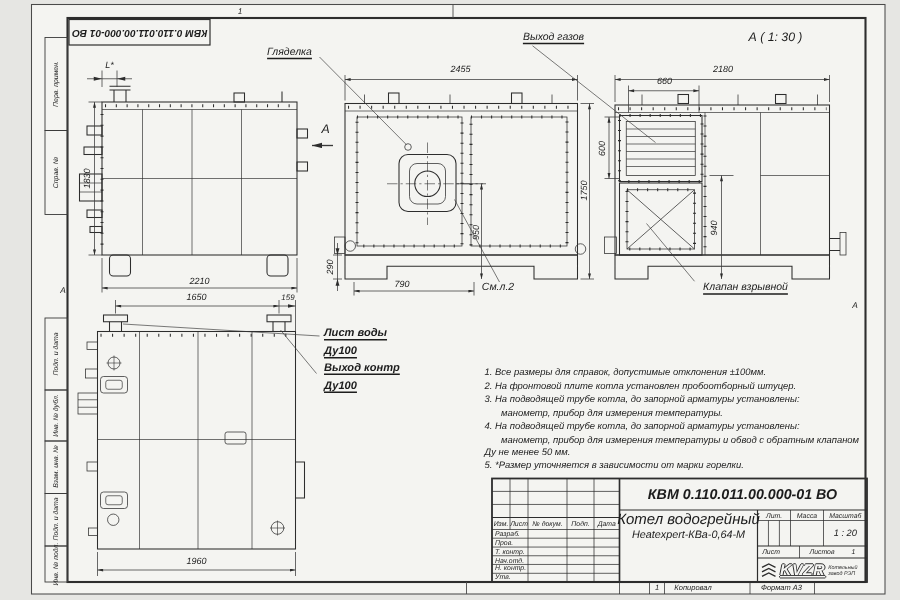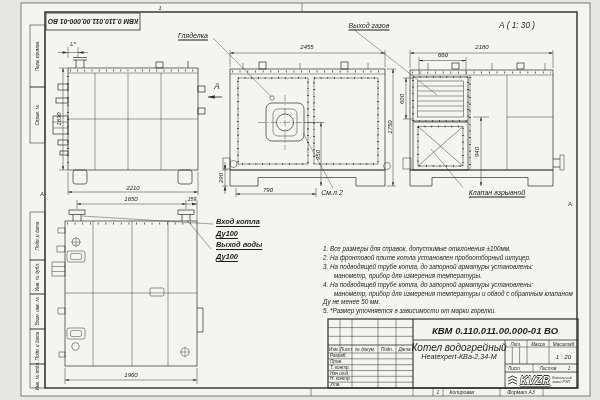--- a/index.html
+++ b/index.html
@@ -243,23 +243,23 @@
 <span class="lbl" style="left:160px;top:7.5px;font-size:5.5px;">1</span>
 <span class="lbl" style="left:42px;top:194px;font-size:5.5px;">А</span>
 <span class="lbl" style="left:570px;top:204px;font-size:5.5px;">А</span>
 
 <span class="lbl u" style="left:193px;top:35px;font-size:7px;">Гляделка</span>
 <span class="lbl u" style="left:369px;top:25px;font-size:7px;">Выход газов</span>
 <span class="lbl big" style="left:517px;top:25px;">А ( 1: 30 )</span>
 <span class="lbl big" style="left:217px;top:86px;">А</span>
 <span class="lbl u" style="left:497px;top:192px;font-size:7px;">Клапан взрывной</span>
 <span class="lbl" style="left:332px;top:192px;font-size:7px;">См.л.2</span>
-<span class="lbl wl u" style="left:216px;top:217px;">Вход котла</span>
+<span class="lbl wl u" style="left:216px;top:217px;">Лист воды</span>
 <span class="lbl wl u" style="left:216px;top:229px;">Ду100</span>
-<span class="lbl wl u" style="left:216px;top:240px;">Выход воды</span>
+<span class="lbl wl u" style="left:216px;top:240px;">Выход контр</span>
 <span class="lbl wl u" style="left:216px;top:252px;">Ду100</span>
 
 <span class="lbl dim" style="left:73px;top:44px;">L*</span>
 <span class="lbl dim r90" style="left:59px;top:119px;">1830</span>
 <span class="lbl dim" style="left:133px;top:188px;">2210</span>
 
 <span class="lbl dim" style="left:307px;top:47px;">2455</span>
 <span class="lbl dim r90" style="left:390px;top:127px;">1750</span>
 <span class="lbl dim r90" style="left:317.5px;top:155px;">950</span>
 <span class="lbl dim r90" style="left:220.5px;top:178px;">290</span>
@@ -280,21 +280,21 @@
   <div class="note">3. На подводящей трубе котла, до запорной арматуры установлены:</div>
   <div class="note ind">манометр, прибор для измерения температуры.</div>
   <div class="note">4. На подводящей трубе котла, до запорной арматуры установлены:</div>
   <div class="note ind">манометр, прибор для измерения температуры и обвод с обратным клапаном</div>
   <div class="note">Ду не менее 50 мм.</div>
   <div class="note">5. *Размер уточняется в зависимости от марки горелки.</div>
 </div>
 
 <span class="lbl tb" style="left:495px;top:329.5px;font:italic 600 9.5px 'Liberation Sans',sans-serif;">КВМ 0.110.011.00.000-01 ВО</span>
 <span class="lbl tb" style="left:459px;top:347px;font-size:10px;">Котел водогрейный</span>
-<span class="lbl tb" style="left:459px;top:356px;font-size:7.2px;">Heatexpert-КВа-2,34-М</span>
+<span class="lbl tb" style="left:459px;top:356px;font-size:7.2px;">Heatexpert-КВа-0,64-М</span>
 
 <span class="lbl small" style="left:334px;top:349px;">Изм.</span>
 <span class="lbl small" style="left:346px;top:349px;">Лист</span>
 <span class="lbl small" style="left:365px;top:349px;">№ докум.</span>
 <span class="lbl small" style="left:387px;top:349px;">Подп.</span>
 <span class="lbl small" style="left:404.5px;top:349px;">Дата</span>
 
 <span class="lbl small" style="left:330px;top:353.2px;transform:none;">Разраб.</span>
 <span class="lbl small" style="left:330px;top:359px;transform:none;">Пров.</span>
 <span class="lbl small" style="left:330px;top:364.8px;transform:none;">Т. контр.</span>

